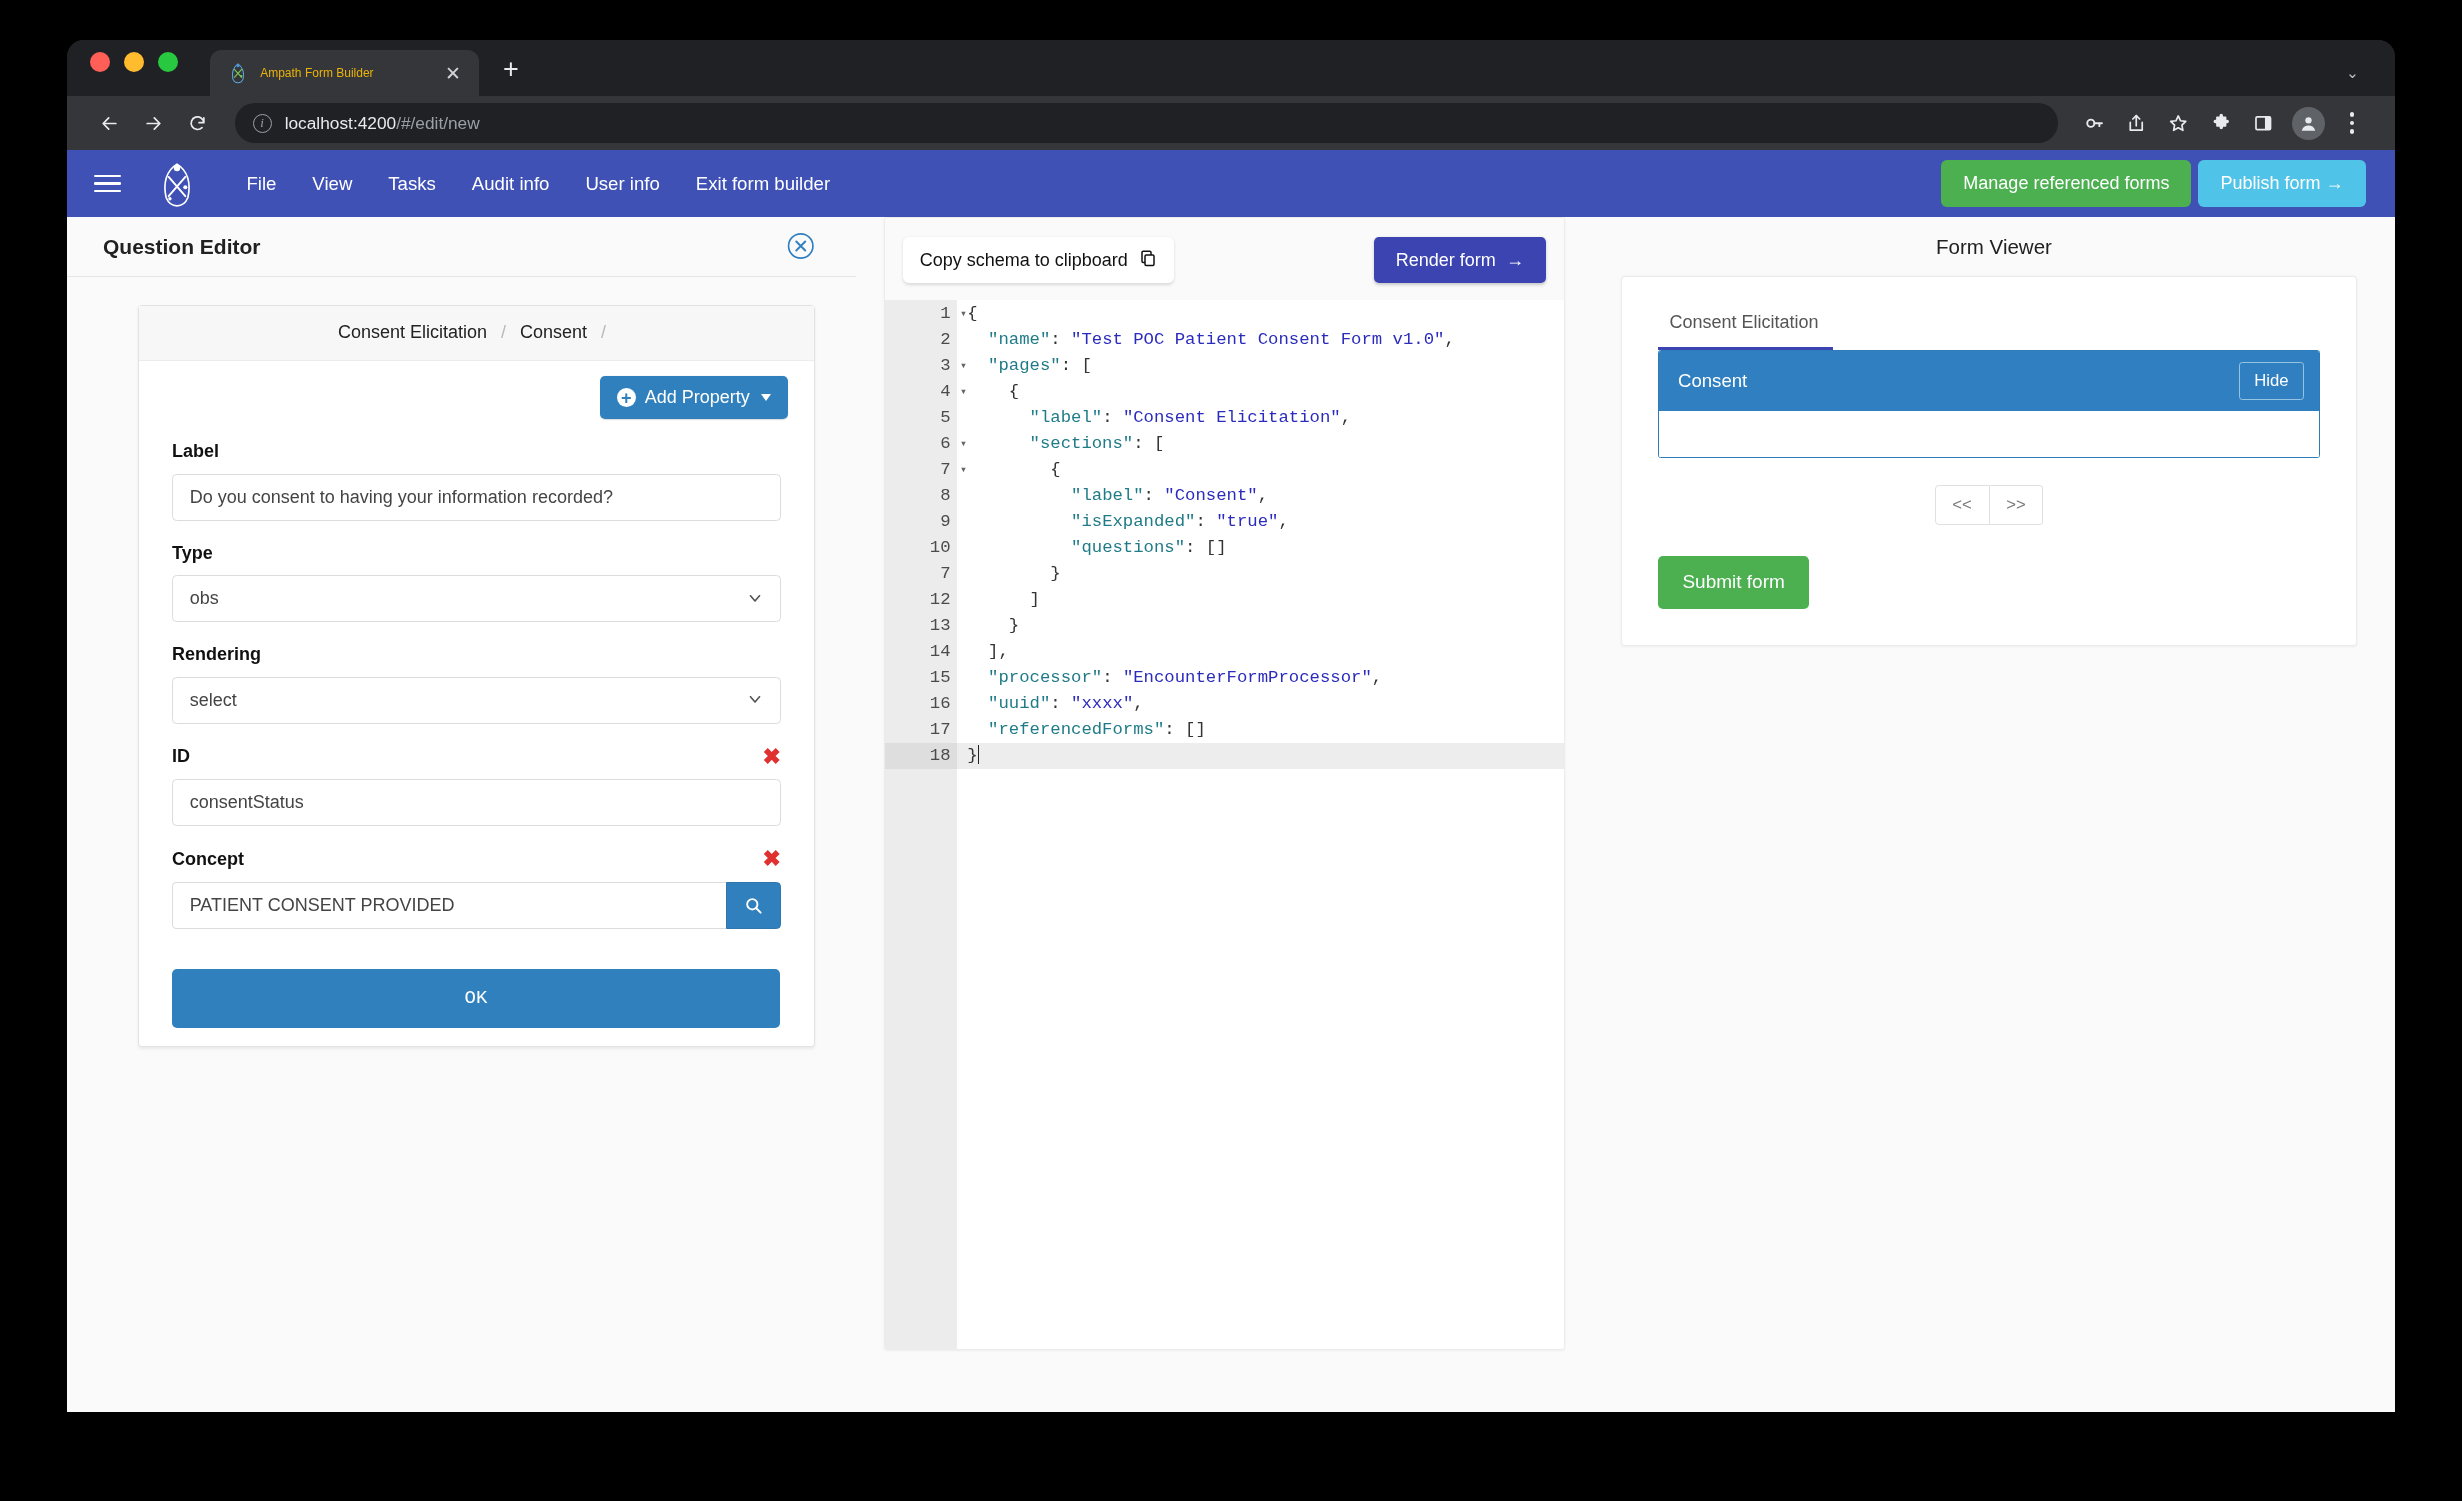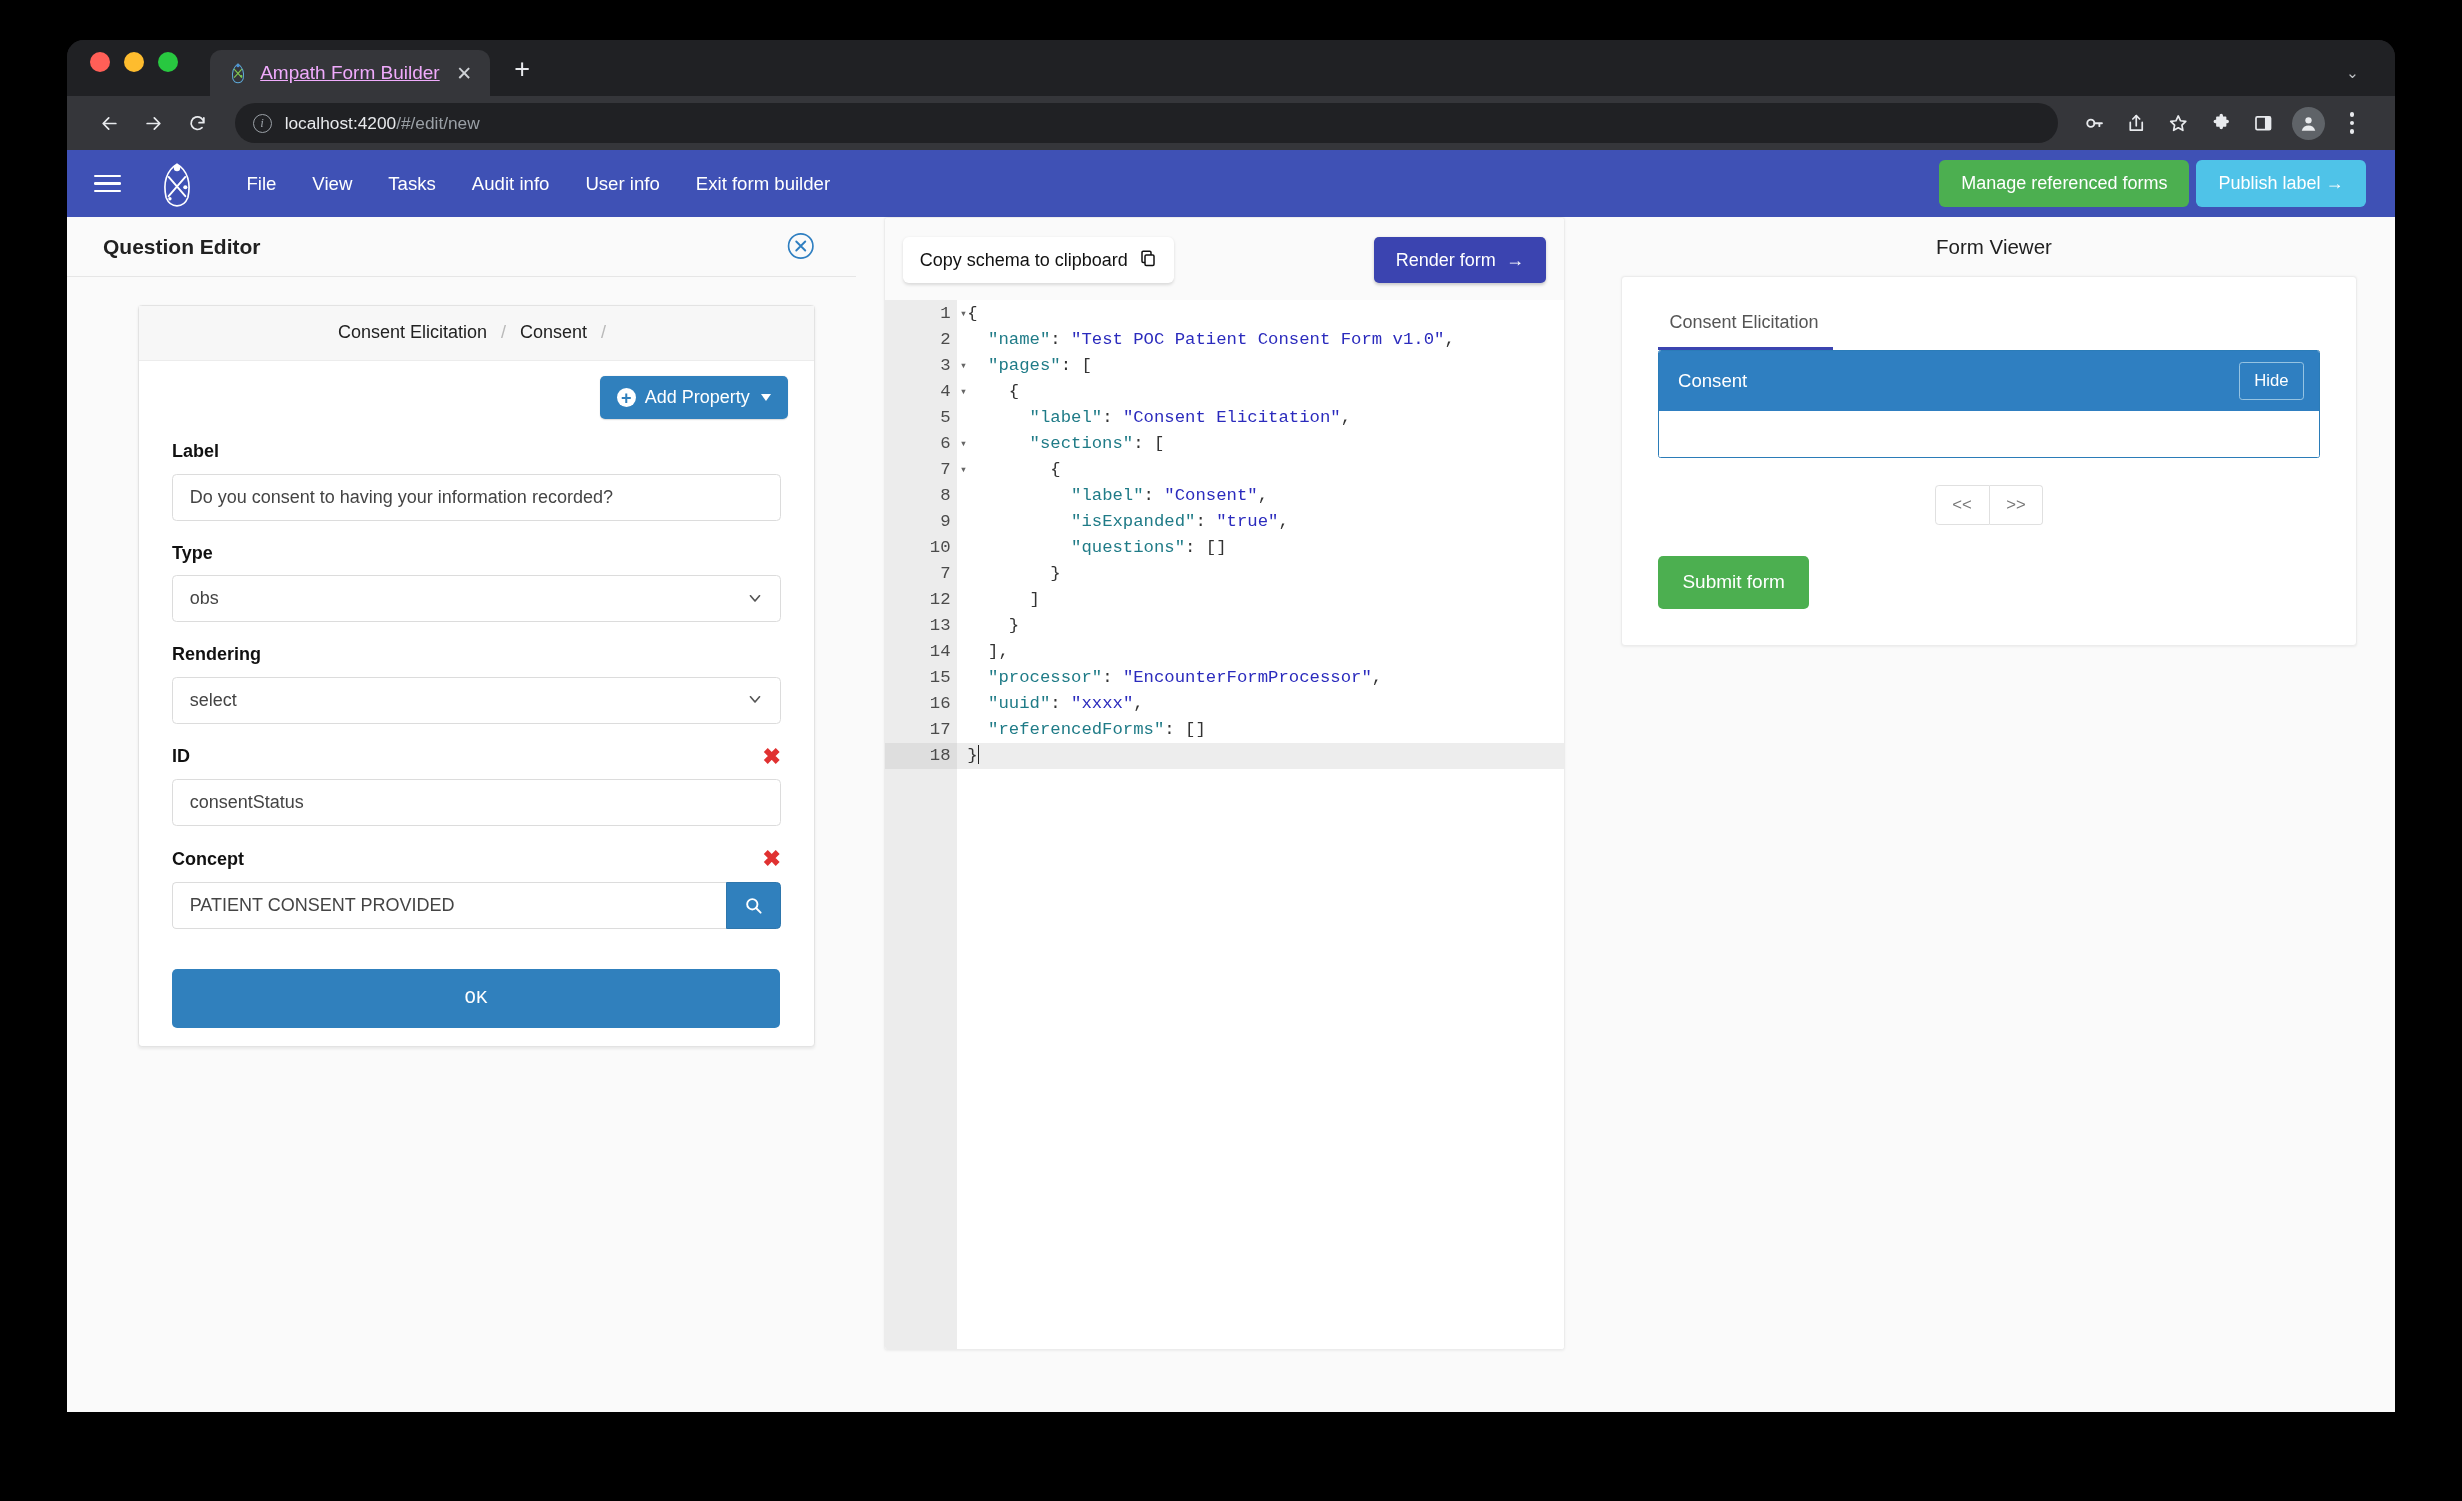--- a/index.html
+++ b/index.html
@@ -43,23 +43,22 @@
     background: #35363a;
     border-radius: 11.5px 11.5px 0 0;
     display: flex;
     align-items: center;
     padding: 0 13px 0 16.7px;
     gap: 11.5px;
   }
   #tab-favicon { width: 22px; height: 22px; position: relative; flex: 0 0 auto; }
   #tab-favicon svg { width: 22px; height: 22px; display: block; }
   #tab-title {
-    color: #f0abfc; font-size: 19px; white-space: nowrap;
+    color: #eab308; font-size: 12px; white-space: nowrap;
     flex: 1 1 auto;
-    text-decoration: underline;
   }
   #tab-close {
     color: #cfd2d6; font-size: 19px; line-height: 1;
     width: 26px; text-align: center; cursor: pointer;
   }
   #new-tab-button {
     margin-left: 15.4px; margin-bottom: 10.3px;
     color: #e8eaed; font-size: 27px; line-height: 1;
     width: 33px; height: 33px; display: flex; align-items: center; justify-content: center;
     cursor: pointer;
@@ -519,21 +518,21 @@
       <div id="nav-links">
         <span class="nav-link">File</span>
         <span class="nav-link">View</span>
         <span class="nav-link">Tasks</span>
         <span class="nav-link">Audit info</span>
         <span class="nav-link">User info</span>
         <span class="nav-link">Exit form builder</span>
       </div>
       <div id="nav-actions">
         <button id="manage-referenced-forms">Manage referenced forms</button>
-        <button id="publish-form">Publish label  →</button>
+        <button id="publish-form">Publish form  →</button>
       </div>
     </div>
 
     <div id="columns">
 
       <div class="col" id="col-question">
         <div id="question-editor-header">
           <div class="panel-title" id="question-editor-title">Question Editor</div>
           <div id="close-question-editor">
             <svg viewBox="0 0 46 46" xmlns="http://www.w3.org/2000/svg">

